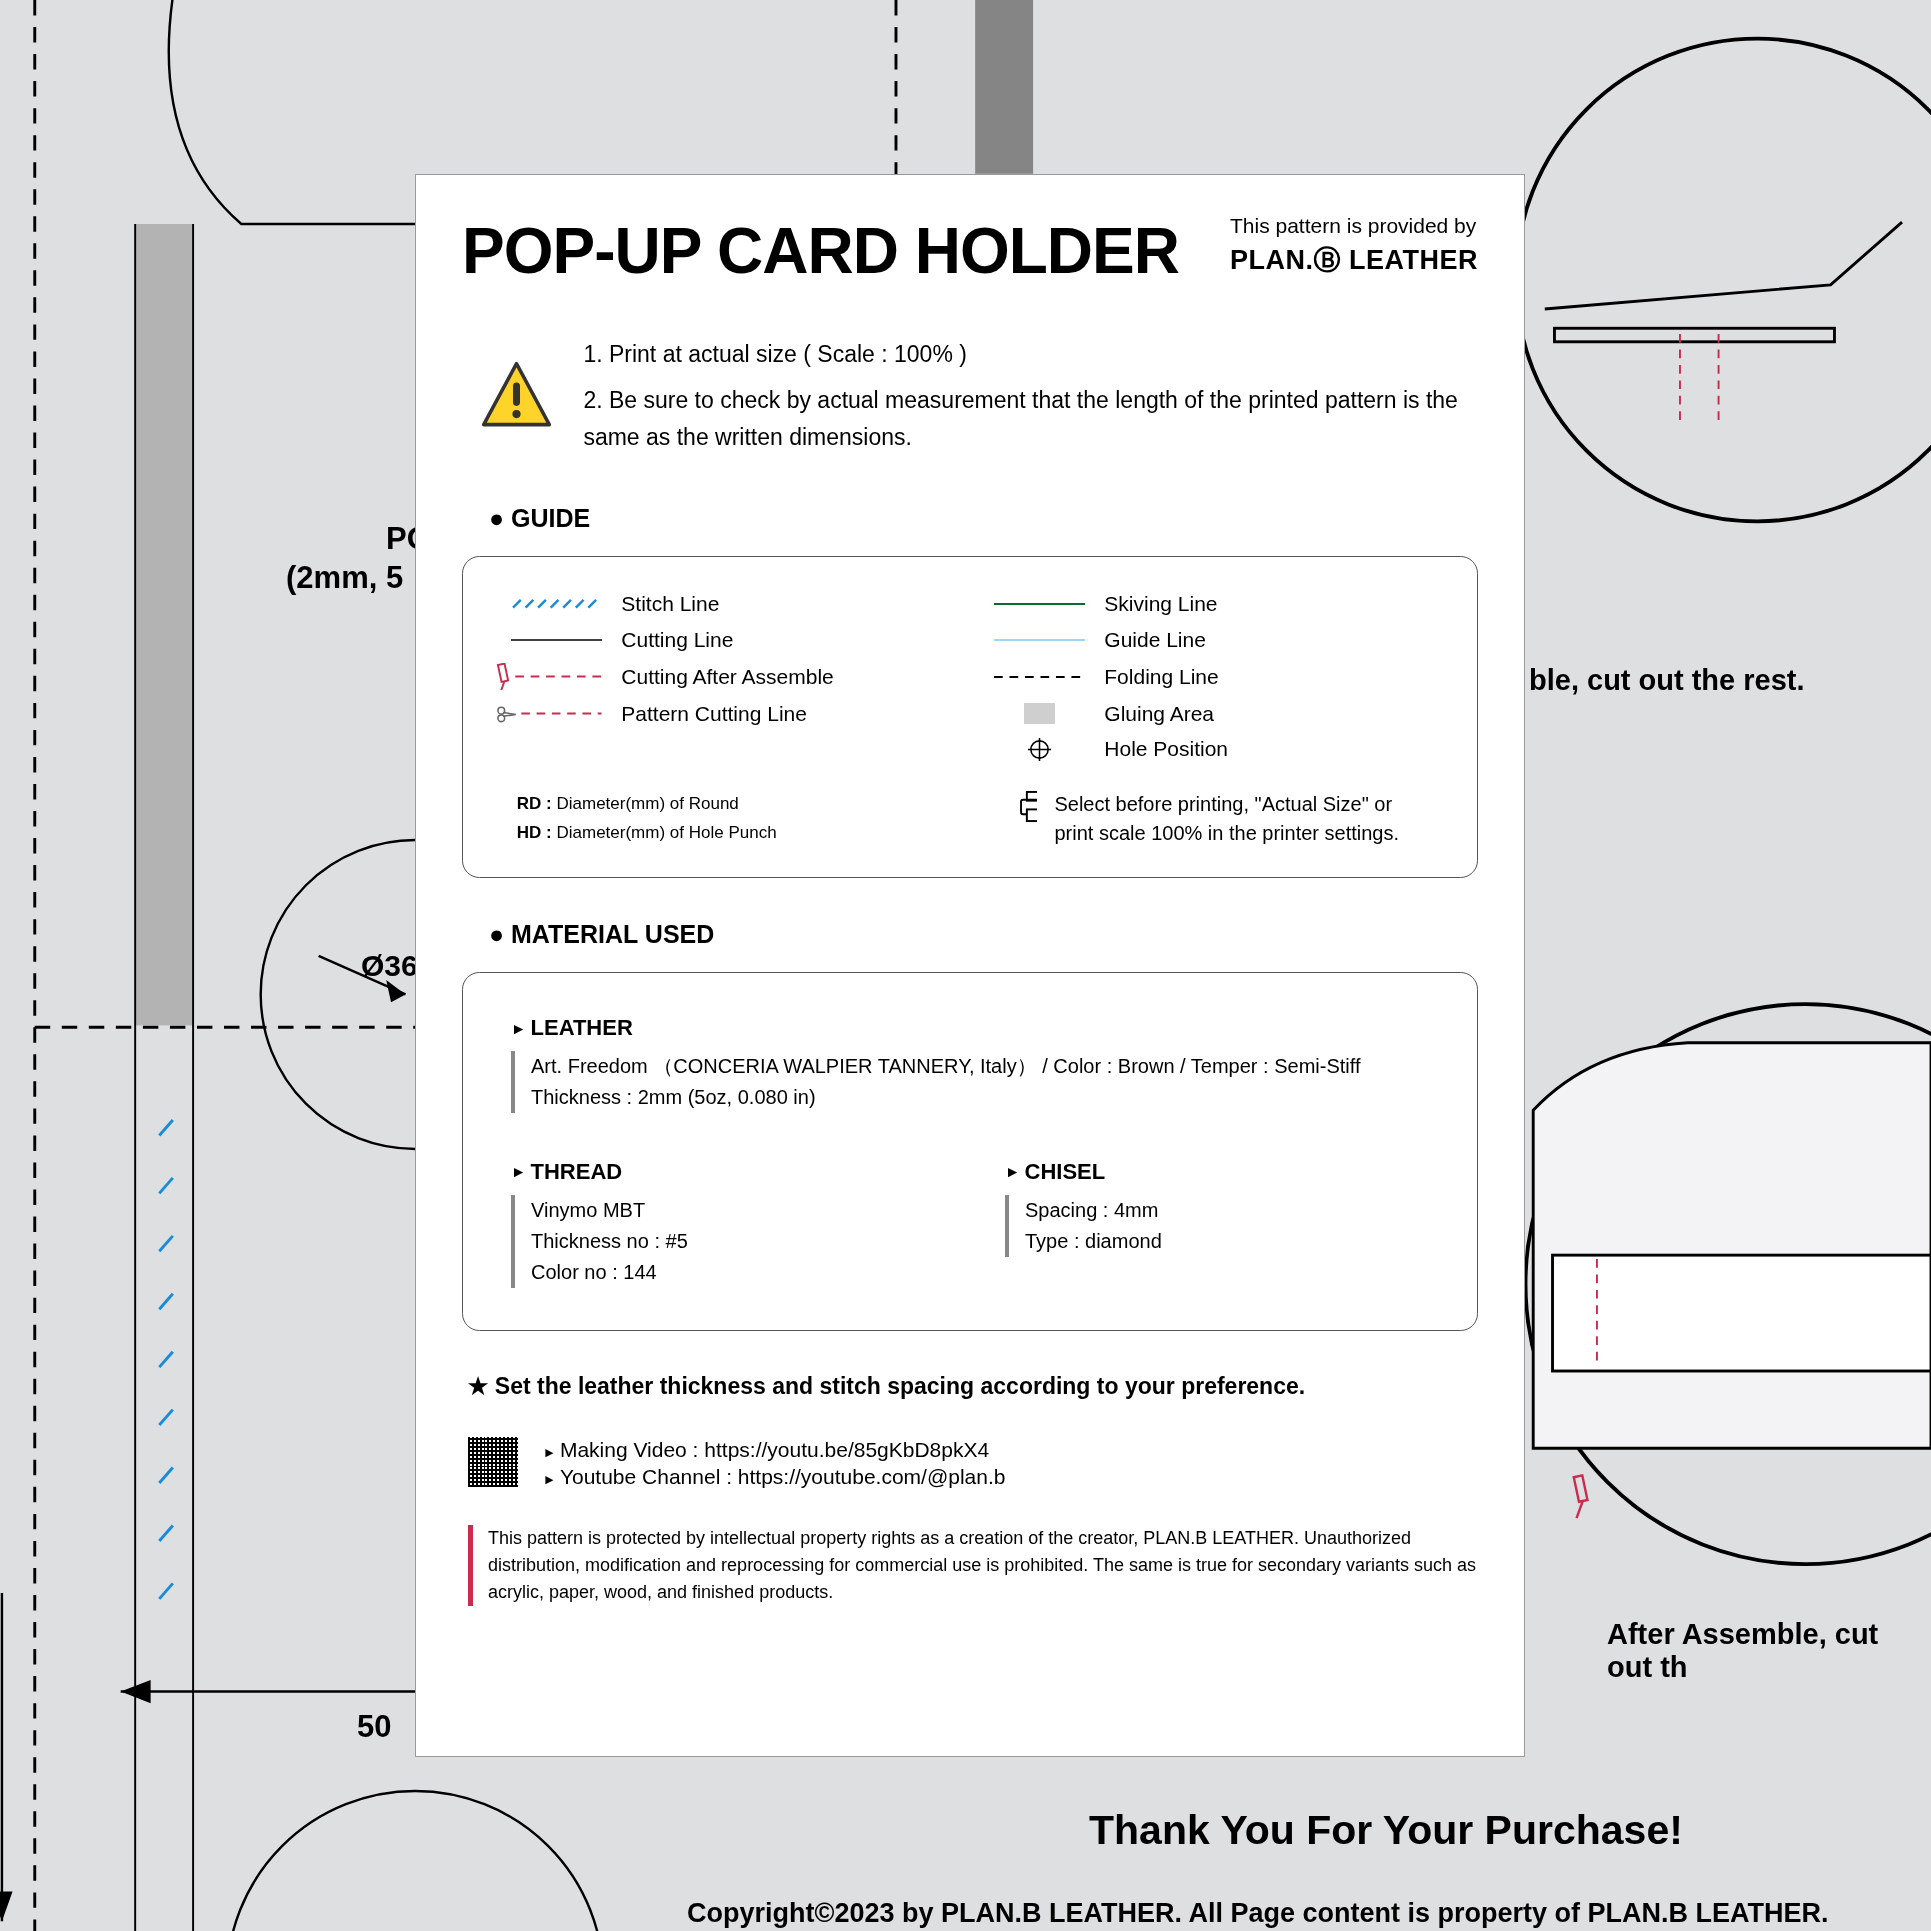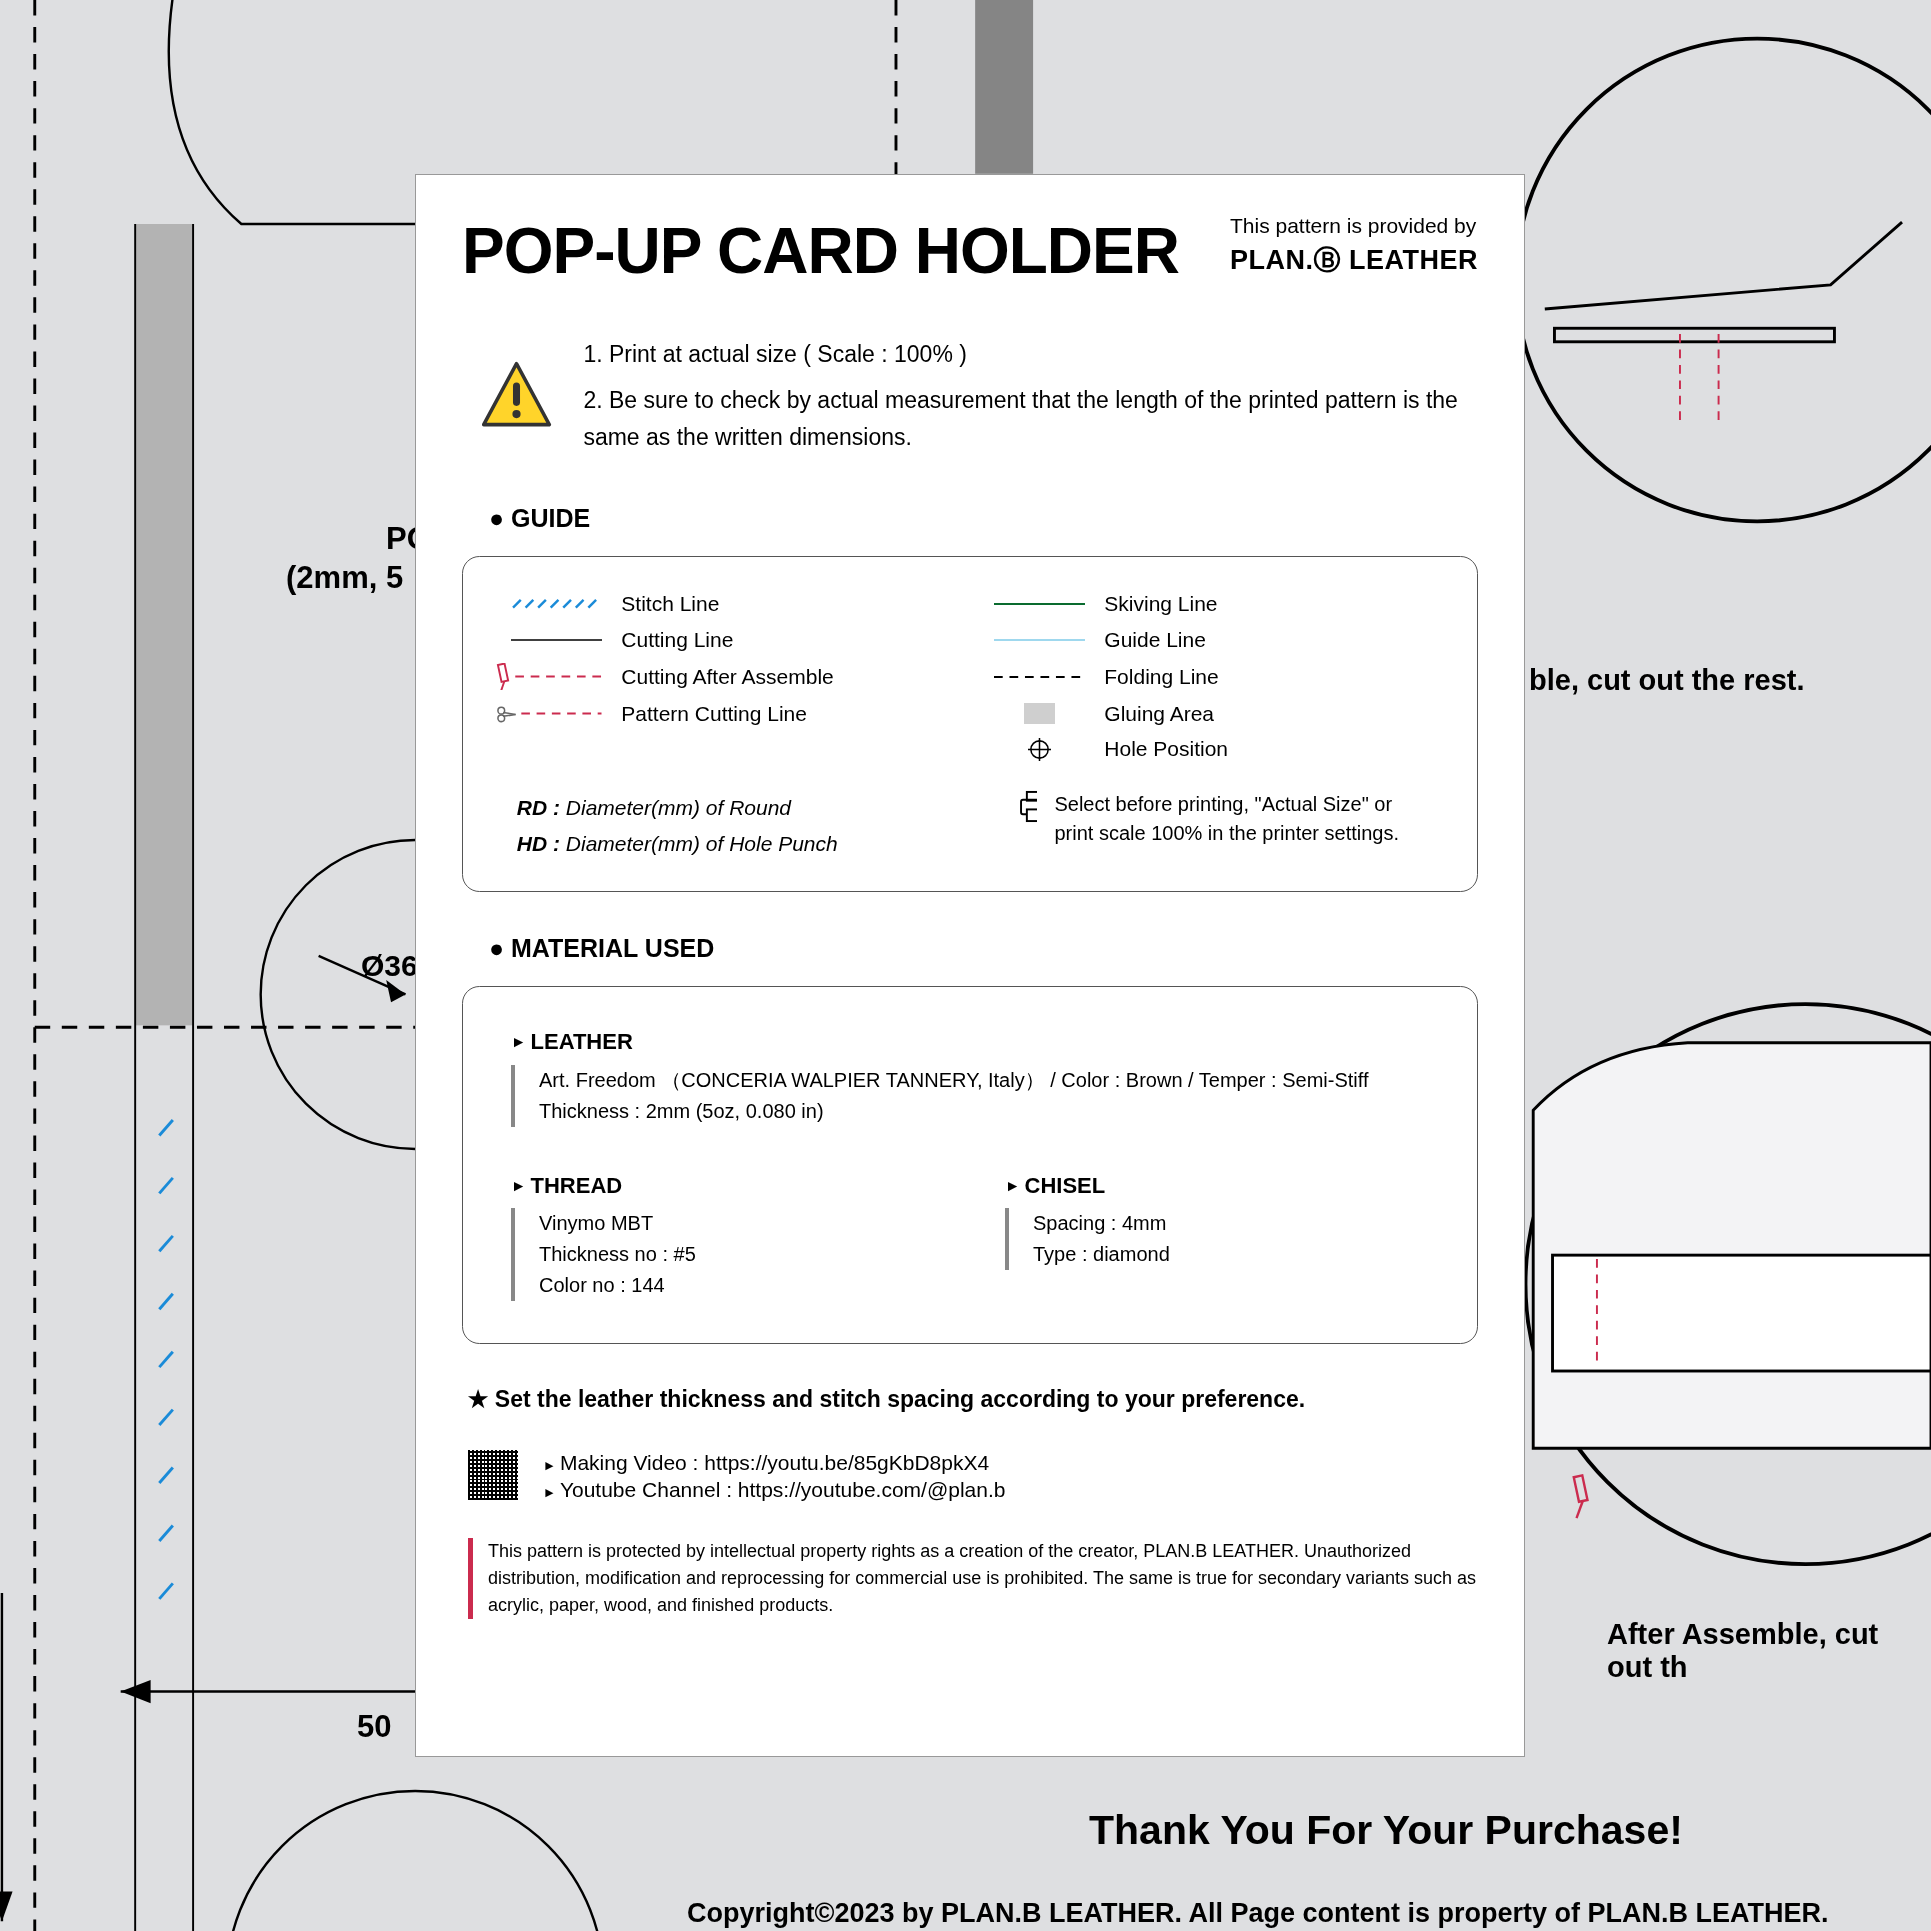--- a/index.html
+++ b/index.html
@@ -13,29 +13,29 @@
 .warn-row { display:flex; gap:29px; align-items:center; margin-bottom:48px; padding-left:17.4px; }
 .warn-icon { width:75px; height:75px; flex-shrink:0; }
 .instr { font-size:23px; line-height:1.6; }
 .sect { font-size:25px; font-weight:bold; margin:0 0 23px 27px; }
 .sect::before { content:"● "; }
 .box { border:1.4px solid #555; border-radius:17.4px; padding:35px 48px 29px; margin-bottom:42px; }
 .guide-grid { display:grid; grid-template-columns:1fr 1fr; gap:11.6px 48px; font-size:21px; margin-bottom:29px; }
 .grow { display:flex; align-items:center; gap:19.3px; }
 .swatch { width:91px; display:flex; align-items:center; justify-content:center; flex-shrink:0; }
 .glabel { flex:1; }
-.abbr { font-size:21px; line-height:1.7;font-style:italic; }
+.abbr { font-size:17px; line-height:1.7; }
 .abbr b { font-weight:bold; }
 .pnote { display:flex; gap:17.4px; font-size:20px; line-height:1.45; max-width:406px; }
 .guide-bot { display:flex; justify-content:space-between; align-items:flex-start; padding:0 5.8px; }
 .mrow { display:flex; gap:70px; }
 .mblock { flex:1; }
 .mhead { font-size:22px; font-weight:bold; margin-bottom:9.7px; }
 .mhead::before { content:"► "; font-size:15.4px; vertical-align:1.9px; }
-.mbody { border-left:4.8px solid #888; padding-left:24px; font-size:20px; line-height:1.55; }
+.mbody { border-left:4.8px solid #888; padding-left:16px; font-size:20px; line-height:1.55; }
 .note { font-size:23px; font-weight:bold; margin:23px 0 35px 5.8px; }
 .link { font-size:21px; margin:2.9px 0; }
 .link::before { content:"► "; font-size:13.5px; }
 .links-row { display:flex; gap:25px; align-items:flex-start; margin-bottom:33px; padding-left:5.8px; }
 .qr { width:50px; height:50px; background:repeating-linear-gradient(0deg,#000 0 1.9px,#fff 1.9px 3.9px),repeating-linear-gradient(90deg,#000 0 1.9px,transparent 1.9px 3.9px); background-blend-mode:multiply; flex-shrink:0; margin-top:1.9px; }
 .legal { display:flex; gap:15.4px; font-size:18px; line-height:1.5; padding-left:5.8px; }
 .bar { width:4.8px; background:#cb2b4e; flex-shrink:0; }
 </style>
 </head>
 <body>

